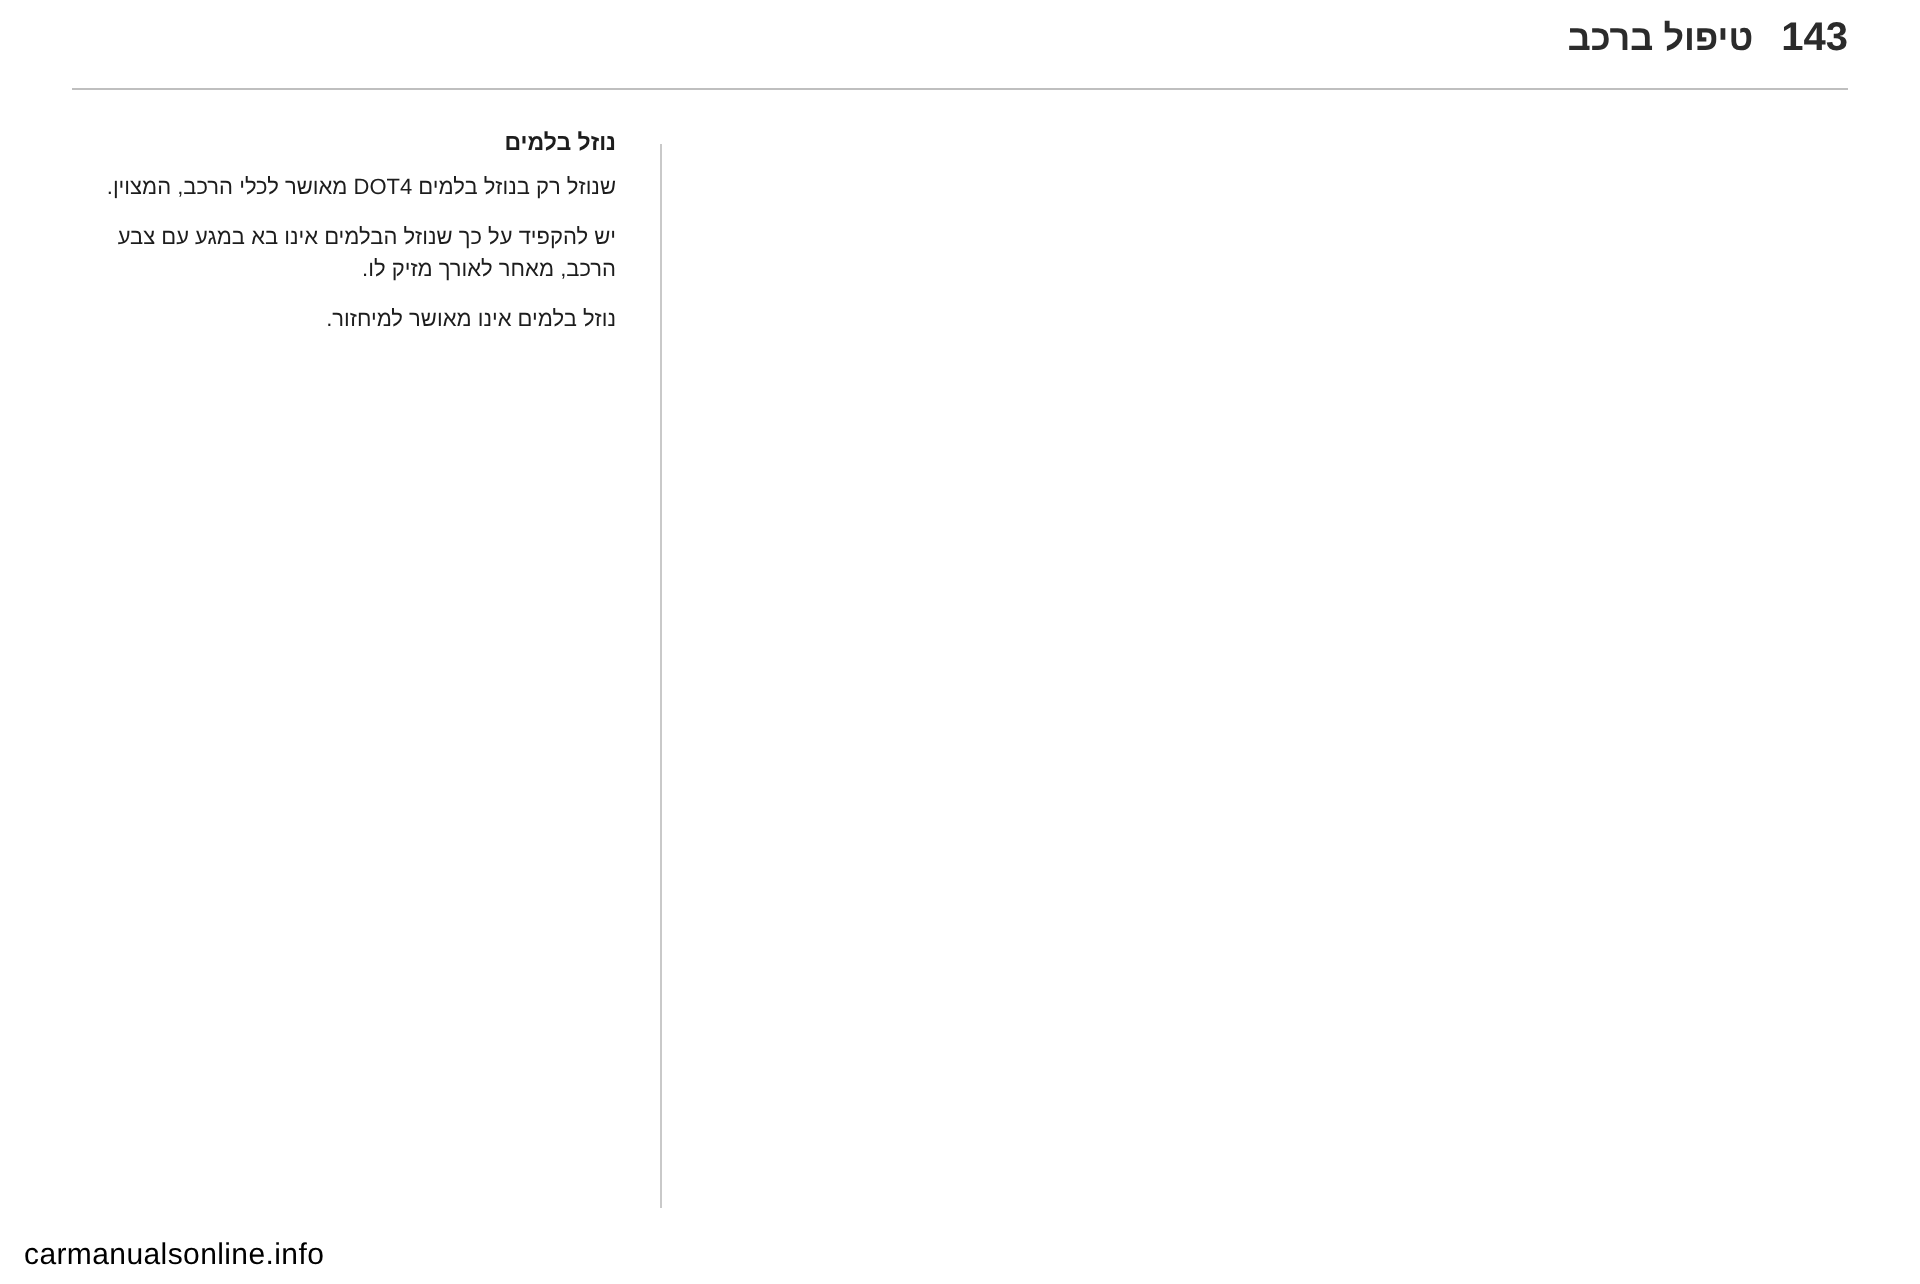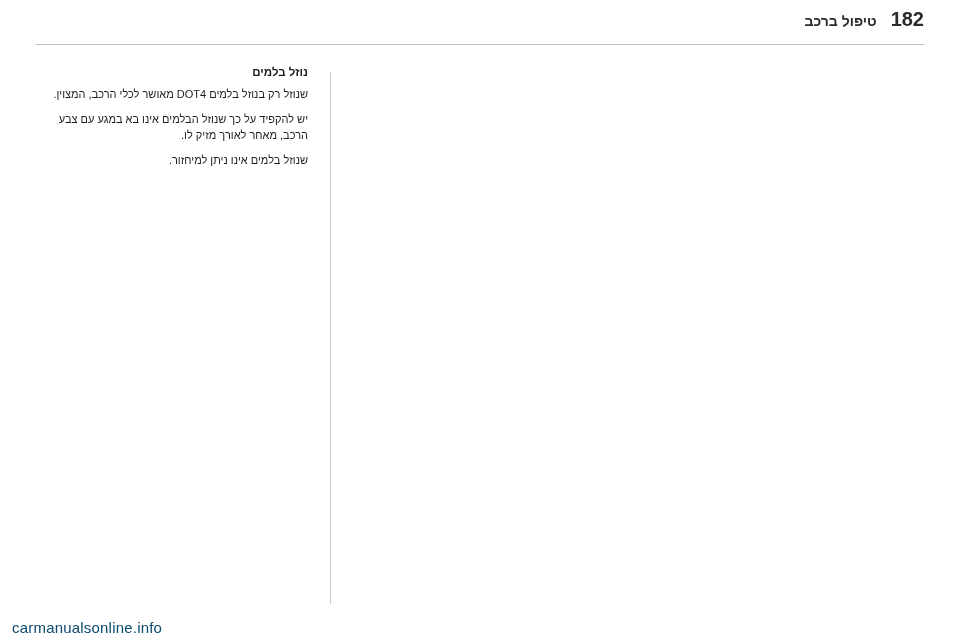--- a/index.html
+++ b/index.html
@@ -33,21 +33,21 @@
     align-items: baseline;
     gap: 14px;
   }
   .page-number {
     font-size: 20px;
     font-weight: bold;
     color: #2b2b2b;
     letter-spacing: 0px;
   }
   .header-title {
-    font-size: 14px;
+    font-size: 18px;
     font-weight: bold;
     color: #2b2b2b;
   }
   .header-rule {
     position: absolute;
     top: 44px;
     right: 36px;
     left: 36px;
     height: 1px;
     background: #bfbfbf;
@@ -89,41 +89,41 @@
   .para:last-child {
     margin-bottom: 0;
   }
 
   
   .footer-watermark {
     position: absolute;
     bottom: 6px;
     left: 12px;
     font-size: 15px;
-    color: #0c4a6e;
+    color: #000000;
     letter-spacing: 0.2px;
     direction: ltr;
     font-family: "Liberation Sans", sans-serif;
   }
 </style>
 </head>
 <body>
 
 <div class="page">
 
   <div class="header">
-    <span class="page-number">182</span>
+    <span class="page-number">143</span>
     <span class="header-title">טיפול ברכב</span>
   </div>
   <div class="header-rule"></div>
 
   <div class="column-divider"></div>
 
   <div class="column">
     <h2 class="section-heading">נוזל בלמים</h2>
     <p class="para">שנוזל רק בנוזל בלמים DOT4 מאושר לכלי הרכב, המצוין.</p>
     <p class="para">יש להקפיד על כך שנוזל הבלמים אינו בא במגע עם צבע הרכב, מאחר לאורך מזיק לו.</p>
-    <p class="para">שנוזל בלמים אינו ניתן למיחזור.</p>
+    <p class="para">נוזל בלמים אינו מאושר למיחזור.</p>
   </div>
 
   <div class="footer-watermark">carmanualsonline.info</div>
 
 </div>
 
 </body></html>

